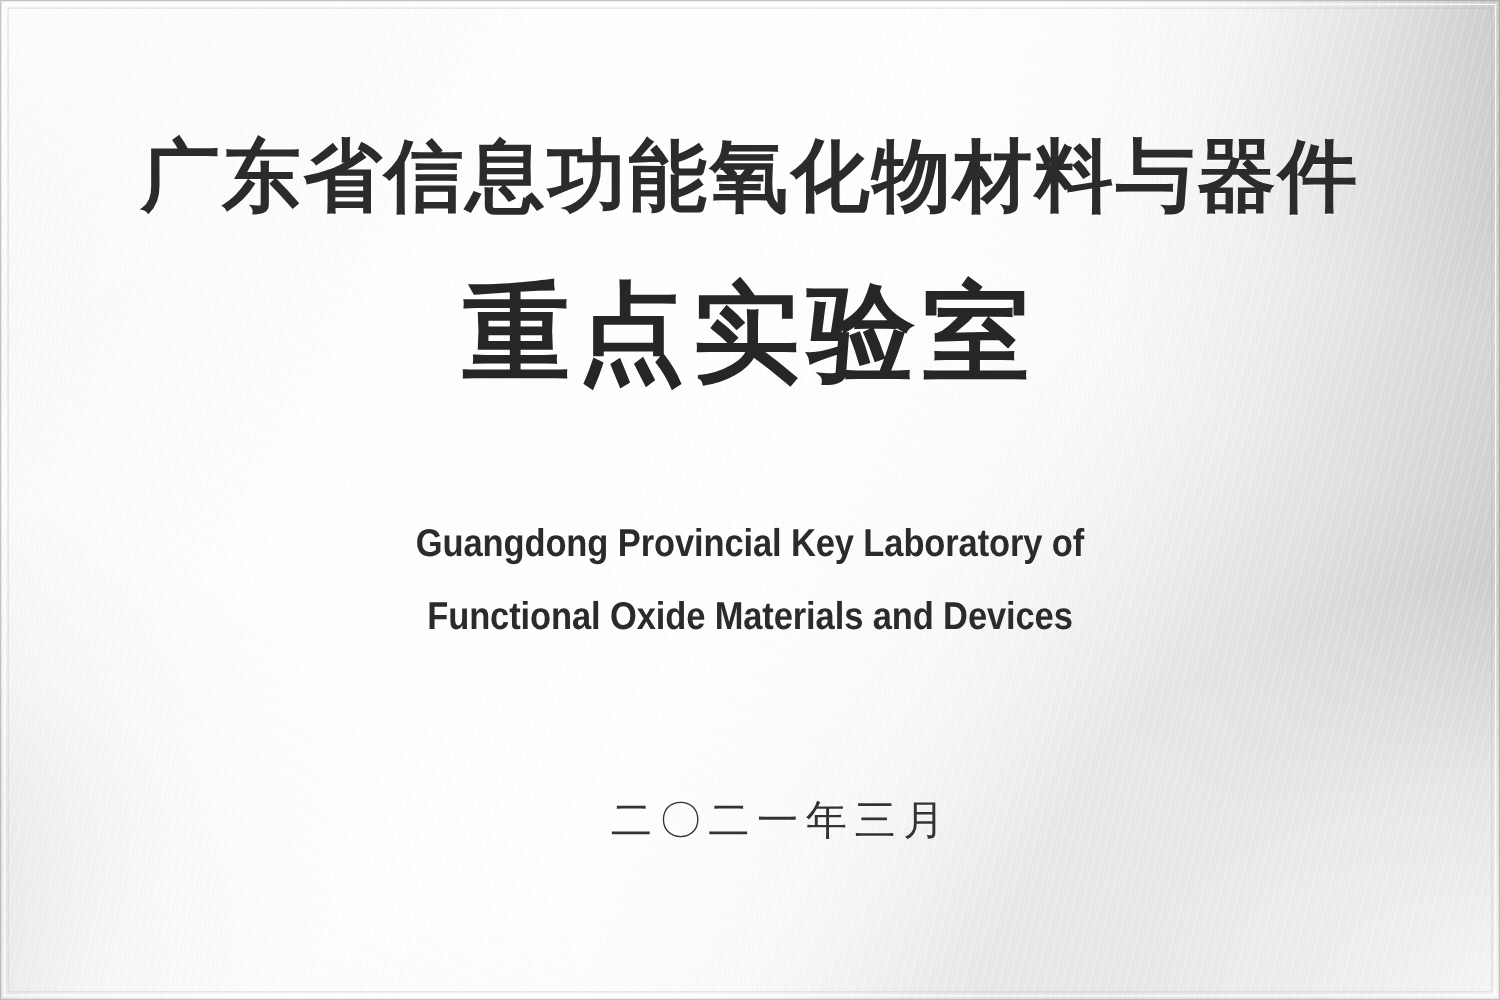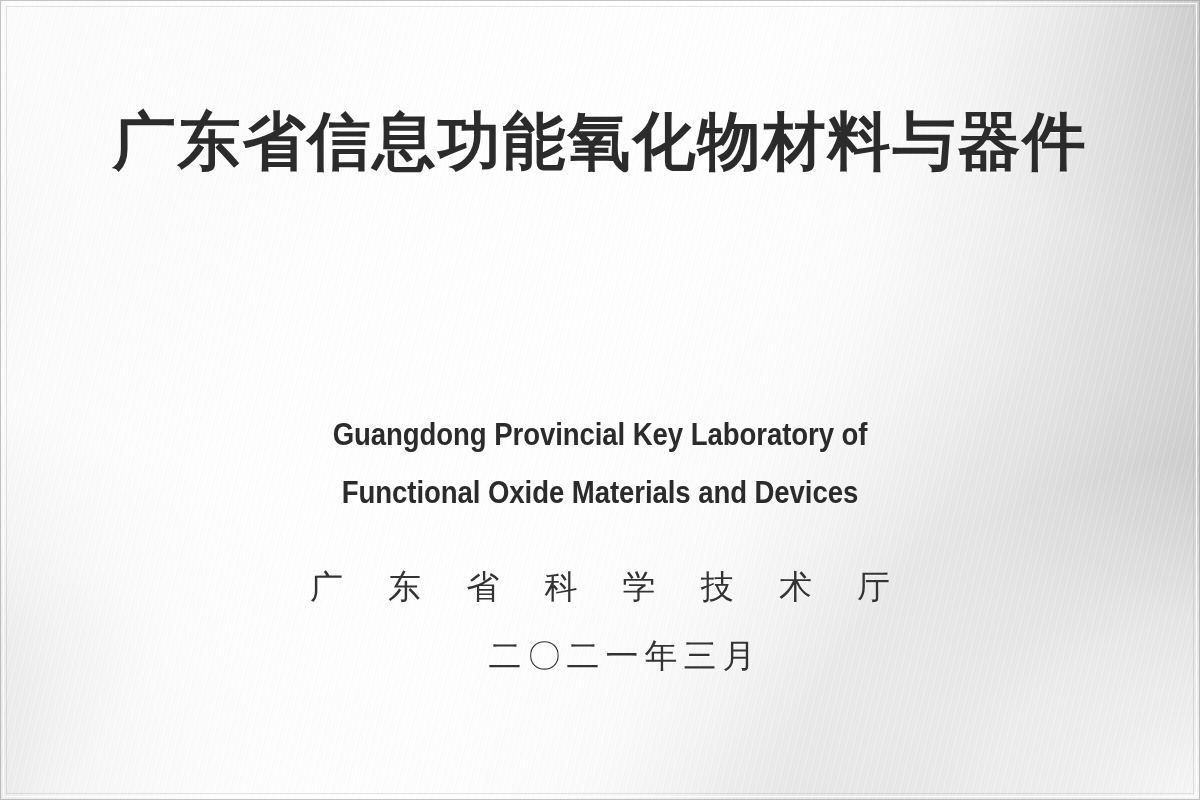--- a/index.html
+++ b/index.html
@@ -254,23 +254,23 @@
   <div class="surface-grain"></div>
 
   <div class="bevel-outer"></div>
   <div class="bevel-mid"></div>
   <div class="bevel-inner"></div>
 
   <div class="content">
 
     <div class="line-title-cn">广东省信息功能氧化物材料与器件</div>
 
+    <div class="line-subtitle-cn">重点实验室</div>
 
     <div class="line-en-1">Guangdong Provincial Key Laboratory of</div>
 
     <div class="line-en-2">Functional Oxide Materials and Devices</div>
 
-    <div class="line-issuer-cn">广 东 省 科 学 技 术 厅</div>
 
     <div class="line-date-cn">二〇二一年三月</div>
 
   </div>
 </div>
 
 </body></html>

